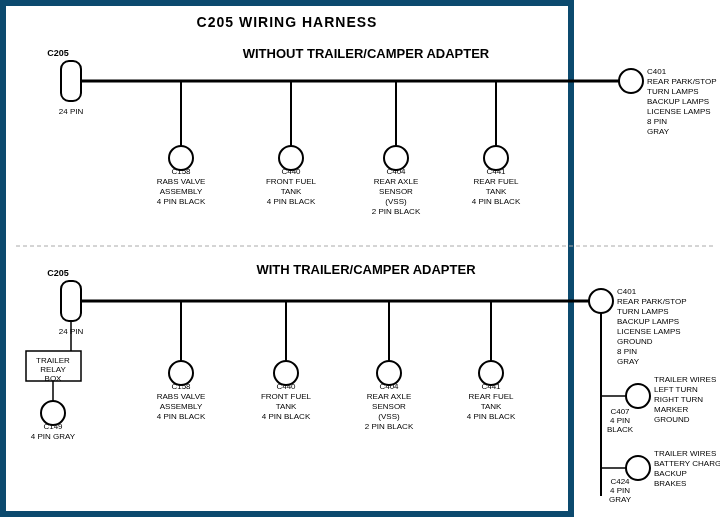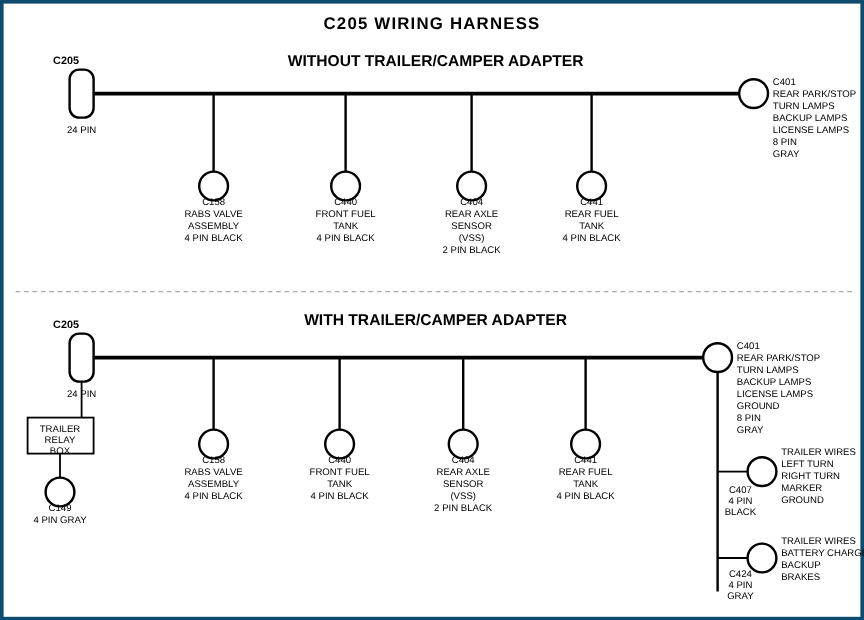--- a/index.html
+++ b/index.html
@@ -5,24 +5,24 @@
     * { margin: 0; padding: 0; box-sizing: border-box; }
     body {
       width: 720px;
       height: 517px;
       background: #fff;
       font-family: Arial, sans-serif;
       font-size: 10px;
       overflow: hidden;
     }
     .page {
-      width: 720px;
+      width: 574px;
       height: 517px;
       position: relative;
-      border: 3px solid #0c4a6e;
+      border: 6px solid #0c4a6e;
     }
     .page-title {
       text-align: center;
       font-size: 14px;
       font-weight: bold;
       padding-top: 8px;
       letter-spacing: 1px;
     }
     svg {
       position: absolute;

